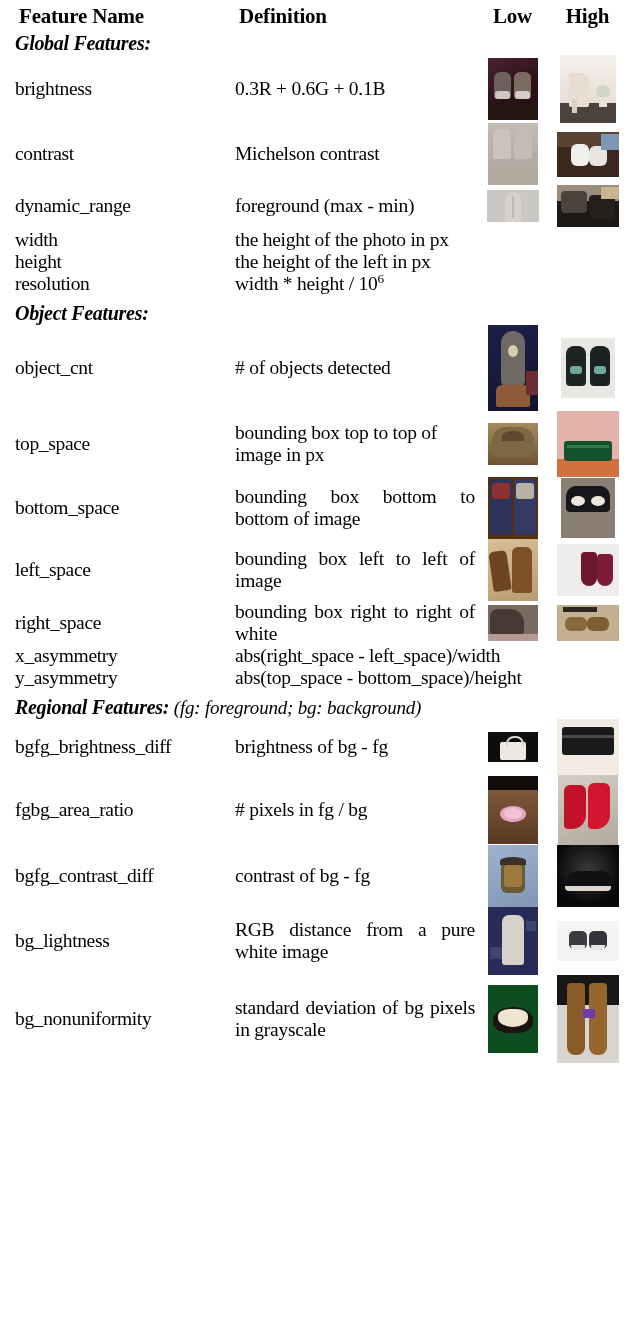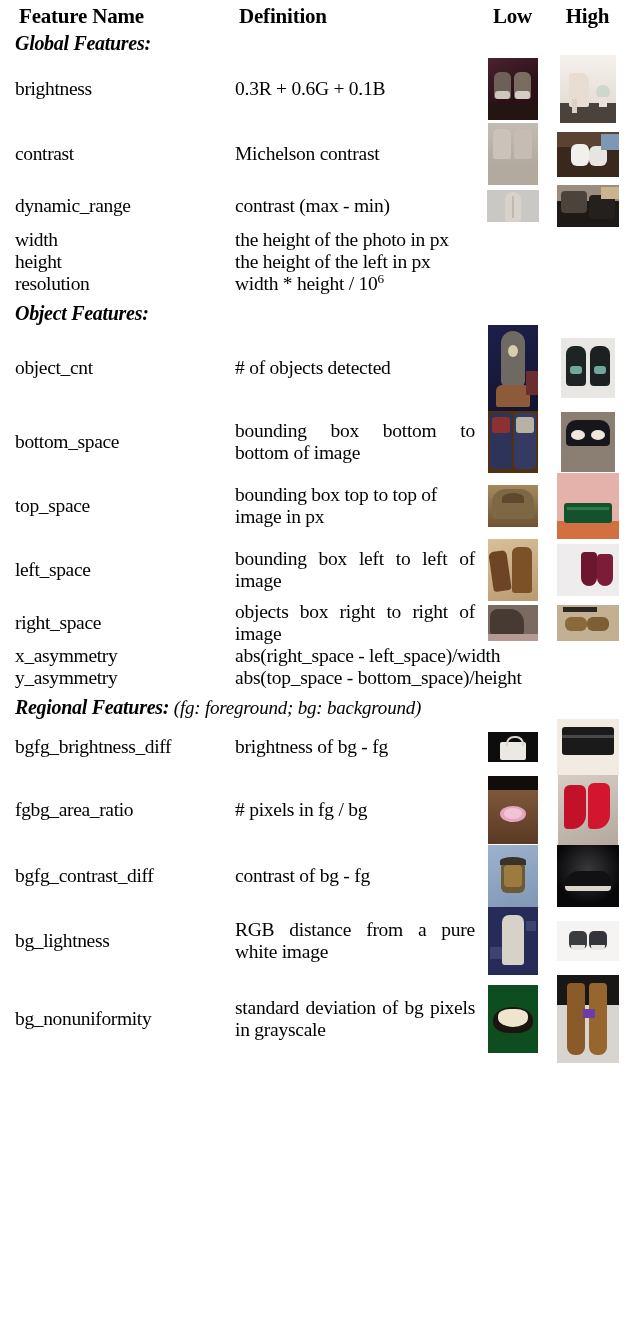--- a/index.html
+++ b/index.html
@@ -219,21 +219,21 @@
             <span class="ground" style="left:0;bottom:0;width:62px;height:30px;background:#3b281d;"></span>
             <span class="obj" style="left:14px;top:12px;width:18px;height:22px;background:#f2f0ec;border-radius:6px;"></span>
             <span class="obj2" style="left:32px;top:14px;width:18px;height:20px;background:#e8e5e0;border-radius:6px;"></span>
             <span class="det" style="left:44px;top:2px;width:18px;height:16px;background:#7c98b5;"></span>
           </span>
         </td>
       </tr>
 
       <tr>
         <td class="feat-name">dynamic_range</td>
-        <td class="feat-def">contrast (max - min)</td>
+        <td class="feat-def">foreground (max - min)</td>
         <td class="cell-img">
           <span class="thumb" style="width:52px;height:32px;background:#c8c7c3;">
             <span class="sky" style="left:0;top:0;width:52px;height:32px;background:#c9c8c4;"></span>
             <span class="obj" style="left:18px;top:2px;width:16px;height:30px;background:#d8d2cc;border-radius:8px 8px 3px 3px;"></span>
             <span class="det" style="left:25px;top:6px;width:2px;height:22px;background:#c0b9b2;"></span>
           </span>
         </td>
         <td class="cell-img">
           <span class="thumb" style="width:62px;height:42px;background:#2c2622;">
             <span class="sky" style="left:0;top:0;width:62px;height:18px;background:#9a8d7e;"></span>
@@ -293,20 +293,40 @@
             <span class="sky" style="left:0;top:0;width:54px;height:60px;background:#e9e7e4;"></span>
             <span class="obj" style="left:5px;top:8px;width:20px;height:40px;background:#1e2423;border-radius:8px 8px 4px 4px;"></span>
             <span class="obj2" style="left:29px;top:8px;width:20px;height:40px;background:#1b2120;border-radius:8px 8px 4px 4px;"></span>
             <span class="det" style="left:9px;top:28px;width:12px;height:8px;background:#6fa79b;border-radius:3px;"></span>
             <span class="det2" style="left:33px;top:28px;width:12px;height:8px;background:#6fa79b;border-radius:3px;"></span>
           </span>
         </td>
       </tr>
 
       <tr>
+        <td class="feat-name">top_space</td>
+        <td class="feat-def">bounding box top to top of image in px</td>
+        <td class="cell-img">
+          <span class="thumb" style="width:50px;height:42px;background:#8a6b44;">
+            <span class="sky" style="left:0;top:0;width:50px;height:42px;background:linear-gradient(180deg,#a68a5e,#6e5232);"></span>
+            <span class="obj" style="left:4px;top:4px;width:42px;height:30px;background:#7d6845;border-radius:14px 14px 4px 4px;"></span>
+            <span class="det" style="left:14px;top:8px;width:22px;height:10px;background:#5d4a2e;border-radius:50% 50% 0 0;"></span>
+          </span>
+        </td>
+        <td class="cell-img">
+          <span class="thumb" style="width:62px;height:66px;background:#e7b3ab;">
+            <span class="sky" style="left:0;top:0;width:62px;height:48px;background:#e5b2ab;"></span>
+            <span class="ground" style="left:0;bottom:0;width:62px;height:18px;background:#d2703f;"></span>
+            <span class="obj" style="left:7px;top:30px;width:48px;height:20px;background:#14512d;border-radius:3px;"></span>
+            <span class="det" style="left:10px;top:34px;width:42px;height:3px;background:#2e7a4c;"></span>
+          </span>
+        </td>
+      </tr>
+
+      <tr>
         <td class="feat-name">bottom_space</td>
         <td class="feat-def justify">bounding box bottom to bottom of image</td>
         <td class="cell-img">
           <span class="thumb" style="width:50px;height:62px;background:#3b3f62;">
             <span class="sky" style="left:0;top:0;width:50px;height:62px;background:#53300f;"></span>
             <span class="obj" style="left:2px;top:2px;width:22px;height:56px;background:#2d3359;border-radius:4px;"></span>
             <span class="obj2" style="left:26px;top:2px;width:22px;height:56px;background:#343a61;border-radius:4px;"></span>
             <span class="det" style="left:4px;top:6px;width:18px;height:16px;background:#8d3030;border-radius:3px;"></span>
             <span class="det2" style="left:28px;top:6px;width:18px;height:16px;background:#b8b2a4;border-radius:3px;"></span>
           </span>
@@ -315,61 +335,41 @@
           <span class="thumb" style="width:54px;height:60px;background:#8e8275;">
             <span class="sky" style="left:0;top:0;width:54px;height:60px;background:#8b7f73;"></span>
             <span class="obj" style="left:5px;top:8px;width:44px;height:26px;background:#17161a;border-radius:10px 10px 4px 4px;"></span>
             <span class="det" style="left:10px;top:18px;width:14px;height:10px;background:#efe7dd;border-radius:50%;"></span>
             <span class="det2" style="left:30px;top:18px;width:14px;height:10px;background:#efe7dd;border-radius:50%;"></span>
           </span>
         </td>
       </tr>
 
       <tr>
-        <td class="feat-name">top_space</td>
-        <td class="feat-def">bounding box top to top of image in px</td>
-        <td class="cell-img">
-          <span class="thumb" style="width:50px;height:42px;background:#8a6b44;">
-            <span class="sky" style="left:0;top:0;width:50px;height:42px;background:linear-gradient(180deg,#a68a5e,#6e5232);"></span>
-            <span class="obj" style="left:4px;top:4px;width:42px;height:30px;background:#7d6845;border-radius:14px 14px 4px 4px;"></span>
-            <span class="det" style="left:14px;top:8px;width:22px;height:10px;background:#5d4a2e;border-radius:50% 50% 0 0;"></span>
-          </span>
-        </td>
-        <td class="cell-img">
-          <span class="thumb" style="width:62px;height:66px;background:#e7b3ab;">
-            <span class="sky" style="left:0;top:0;width:62px;height:48px;background:#e5b2ab;"></span>
-            <span class="ground" style="left:0;bottom:0;width:62px;height:18px;background:#d2703f;"></span>
-            <span class="obj" style="left:7px;top:30px;width:48px;height:20px;background:#14512d;border-radius:3px;"></span>
-            <span class="det" style="left:10px;top:34px;width:42px;height:3px;background:#2e7a4c;"></span>
-          </span>
-        </td>
-      </tr>
-
-      <tr>
         <td class="feat-name">left_space</td>
         <td class="feat-def justify">bounding box left to left of image</td>
         <td class="cell-img">
           <span class="thumb" style="width:50px;height:62px;background:#cbb089;">
             <span class="sky" style="left:0;top:0;width:50px;height:62px;background:linear-gradient(160deg,#d8c09a,#b99a6f);"></span>
             <span class="obj" style="left:3px;top:12px;width:18px;height:40px;background:#6d4524;border-radius:5px 5px 3px 3px;transform:rotate(-8deg);"></span>
             <span class="obj2" style="left:24px;top:8px;width:20px;height:46px;background:#7d5128;border-radius:6px 6px 3px 3px;"></span>
           </span>
         </td>
         <td class="cell-img">
           <span class="thumb" style="width:62px;height:52px;background:#eceaea;">
             <span class="sky" style="left:0;top:0;width:62px;height:52px;background:#eeecec;"></span>
             <span class="obj" style="left:24px;top:8px;width:16px;height:34px;background:#6d1630;border-radius:4px 4px 8px 8px;"></span>
             <span class="obj2" style="left:40px;top:10px;width:16px;height:32px;background:#7c1c38;border-radius:4px 4px 8px 8px;"></span>
           </span>
         </td>
       </tr>
 
       <tr>
         <td class="feat-name">right_space</td>
-        <td class="feat-def justify">objects box right to right of image</td>
+        <td class="feat-def justify">bounding box right to right of white</td>
         <td class="cell-img">
           <span class="thumb" style="width:50px;height:36px;background:#6a5a52;">
             <span class="sky" style="left:0;top:0;width:50px;height:36px;background:#7b6a5f;"></span>
             <span class="obj" style="left:2px;top:4px;width:34px;height:26px;background:#463a33;border-radius:8px 14px 4px 4px;"></span>
             <span class="ground" style="left:0;bottom:0;width:50px;height:7px;background:#b49a93;"></span>
           </span>
         </td>
         <td class="cell-img">
           <span class="thumb" style="width:62px;height:36px;background:#c0ae90;">
             <span class="sky" style="left:0;top:0;width:62px;height:36px;background:#c3b092;"></span>

